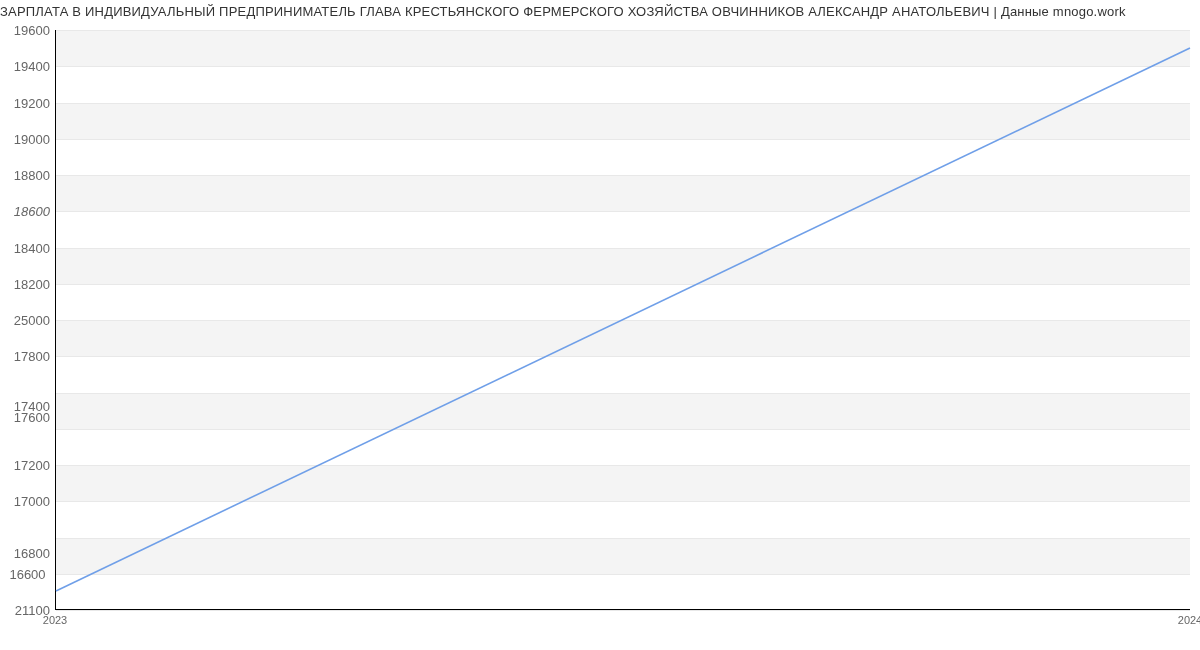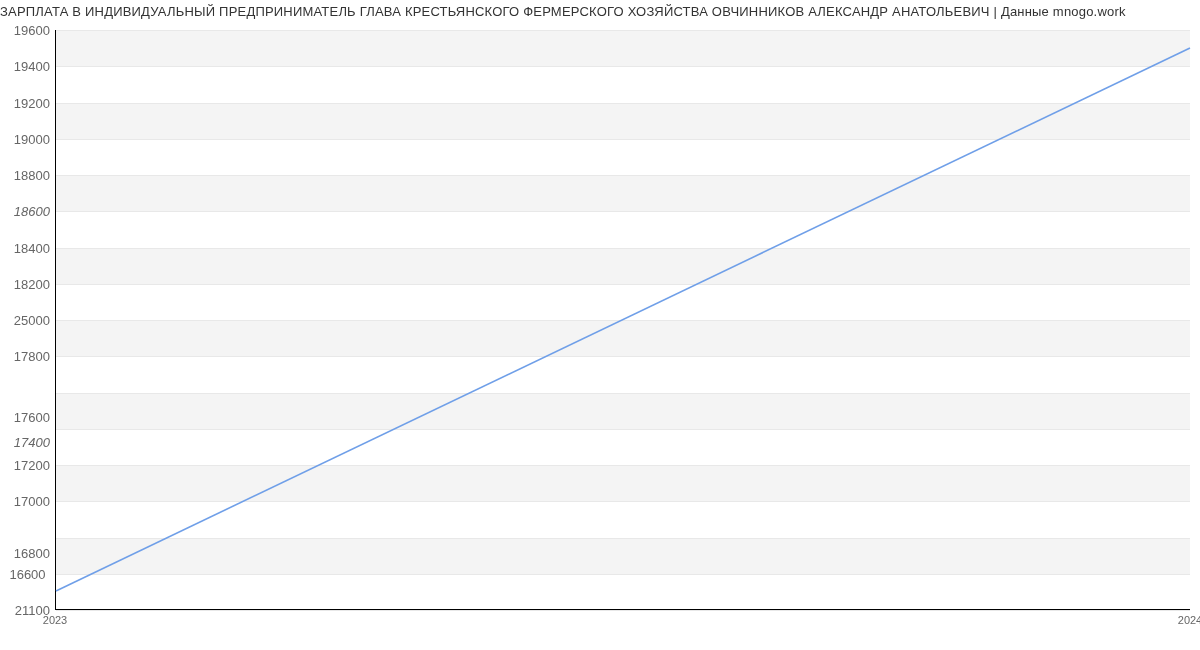--- a/index.html
+++ b/index.html
@@ -109,21 +109,21 @@
       <path d="M0 561.875 L1135 18.125" fill="none" stroke="#6f9fe8" stroke-width="1.6"></path>
     </svg>
 </div>
 
 <div id="yticks">
     <div class="ytick" style="top: 610px;">21100</div>
     <div class="ytick" style="top: 573.75px; text-align: center;">16600</div>
     <div class="ytick" style="top: 537.5px; margin-top: 15px;">16800</div>
     <div class="ytick" style="top: 501.25px;">17000</div>
     <div class="ytick" style="top: 465px;">17200</div>
-    <div class="ytick" style="top: 442px; font-style: italic;">17400</div>
+    <div class="ytick" style="top: 406px;">17400</div>
     <div class="ytick" style="top: 392.5px; margin-top: 24px;">17600</div>
     <div class="ytick" style="top: 356.25px;">17800</div>
     <div class="ytick" style="top: 320px;">25000</div>
     <div class="ytick" style="top: 283.75px;">18200</div>
     <div class="ytick" style="top: 247.5px;">18400</div>
     <div class="ytick" style="top: 211.25px; font-style: italic;">18600</div>
     <div class="ytick" style="top: 175px;">18800</div>
     <div class="ytick" style="top: 138.75px;">19000</div>
     <div class="ytick" style="top: 102.5px;">19200</div>
     <div class="ytick" style="top: 66.25px;">19400</div>

